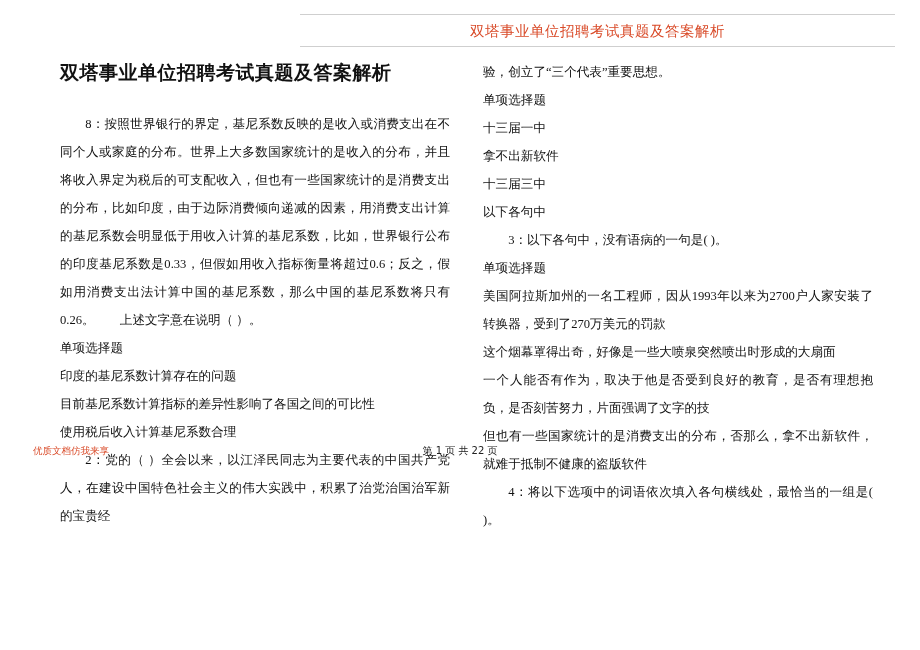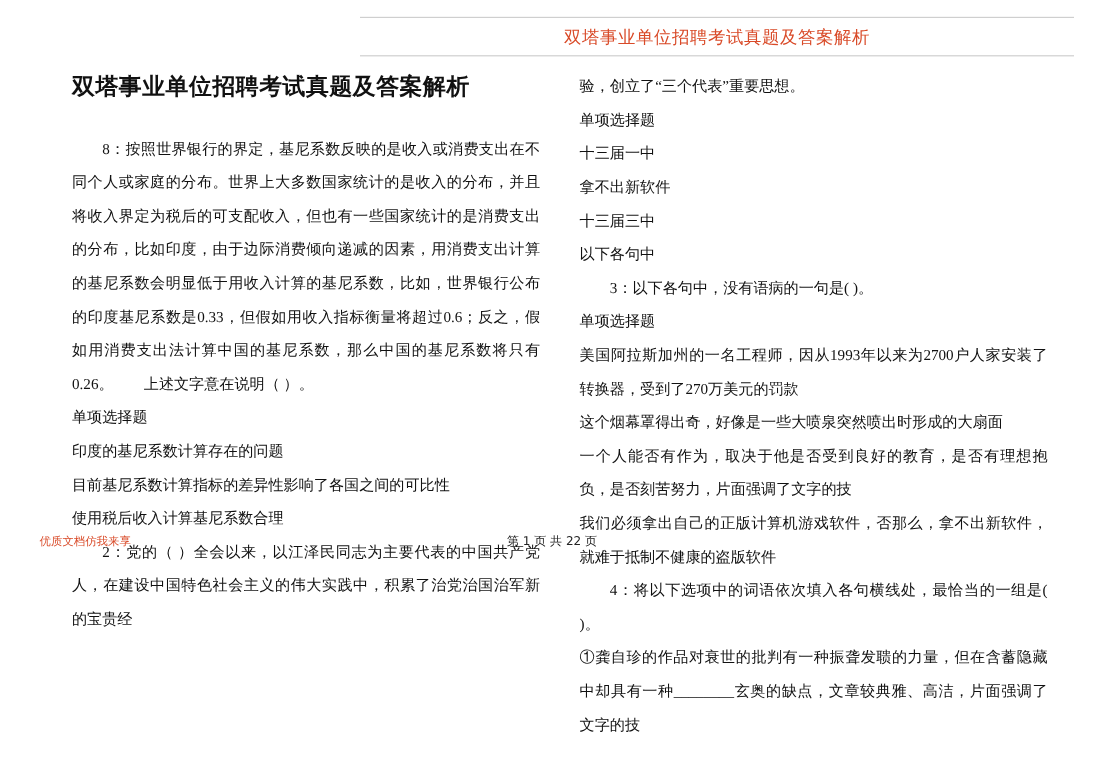--- a/index.html
+++ b/index.html
@@ -127,23 +127,22 @@
       <p class="para">单项选择题</p>
       <p class="para">十三届一中</p>
       <p class="para">拿不出新软件</p>
       <p class="para">十三届三中</p>
       <p class="para">以下各句中</p>
       <p class="para indent">3：以下各句中，没有语病的一句是( )。</p>
       <p class="para">单项选择题</p>
       <p class="para">美国阿拉斯加州的一名工程师，因从1993年以来为2700户人家安装了转换器，受到了270万美元的罚款</p>
       <p class="para">这个烟幕罩得出奇，好像是一些大喷泉突然喷出时形成的大扇面</p>
       <p class="para">一个人能否有作为，取决于他是否受到良好的教育，是否有理想抱负，是否刻苦努力，片面强调了文字的技</p>
-      <p class="para">我们必须拿出自己的正版计算机游戏软件，否那么，拿不出新软件，就难于抵制不健康的盗版软件</p>
+      <p class="para">但也有一些国家统计的是消费支出的分布，否那么，拿不出新软件，就难于抵制不健康的盗版软件</p>
       <p class="para indent">4：将以下选项中的词语依次填入各句横线处，最恰当的一组是( )。</p>
-      <p class="para">①龚自珍的作品对衰世的批判有一种振聋发聩的力量，但在含蓄隐藏中却具有一种________玄奥的缺点，文章较典雅、高洁，片面强调了文字的技</p>
     </div>
 
   </div>
 
   <div class="footer-note">优质文档仿我来享</div>
   <div class="footer-page">第 1 页 共 22 页</div>
 
 </div>
 
 </body></html>

